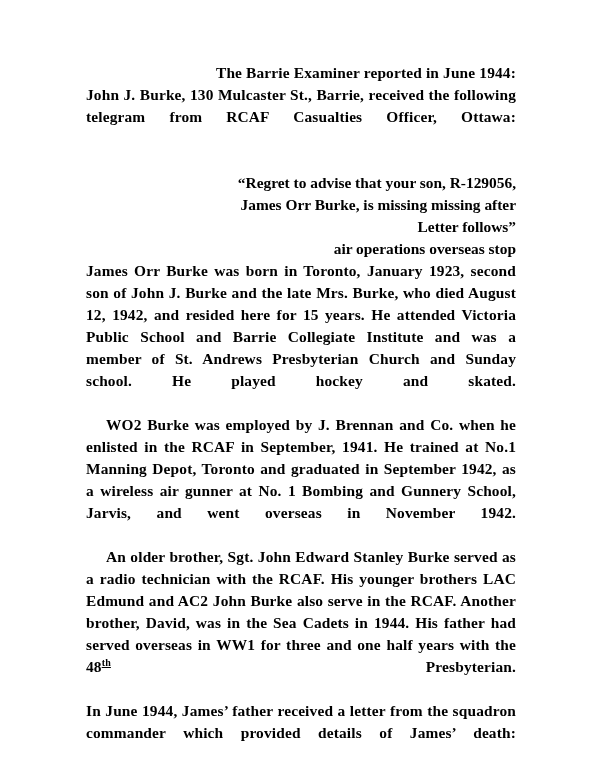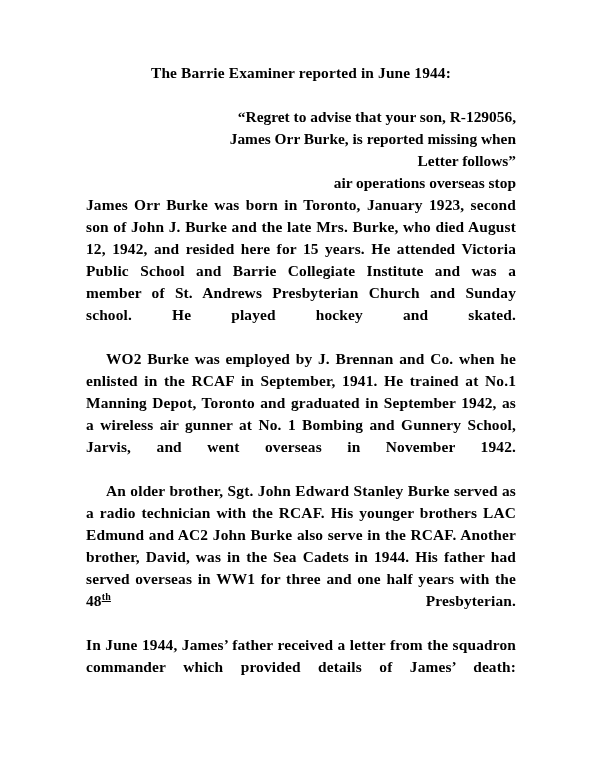--- a/index.html
+++ b/index.html
@@ -43,21 +43,21 @@
   }
 
   
   .para::after {
     content: "";
     display: inline-block;
     width: 100%;
   }
 
   .para.no-justify {
-    text-align: center;
+    text-align: right;
   }
   .para.no-justify::after {
     content: none;
   }
 
   .indent-first {
     text-indent: 20px;
   }
 
   .gap-before {
@@ -85,24 +85,25 @@
 </style>
 </head>
 <body>
 
 <div class="page">
 
   <div class="text-body">
 
     <p class="para no-justify">The Barrie Examiner reported in June 1944:</p>
 
+    <p class="para">John J. Burke, 130 Mulcaster St., Barrie, received the following telegram from RCAF Casualties Officer, Ottawa:</p>
 
     <div class="telegram">
       <div class="tline">“Regret to advise that your son, R-129056,</div>
-      <div class="tline">James Orr Burke, is reported missing when</div>
+      <div class="tline">James Orr Burke, is missing missing after</div>
       <div class="tline">Letter follows”</div>
       <div class="tline">air operations overseas stop</div>
     </div>
 
     <p class="para gap-before">James Orr Burke was born in Toronto, January 1923, second son of John J. Burke and the late Mrs. Burke, who died August 12, 1942, and resided here for 15 years. He attended Victoria Public School and Barrie Collegiate Institute and was a member of St. Andrews Presbyterian Church and Sunday school. He played hockey and skated.</p>
 
     <p class="para indent-first">WO2 Burke was employed by J. Brennan and Co. when he enlisted in the RCAF in September, 1941. He trained at No.1 Manning Depot, Toronto and graduated in September 1942, as a wireless air gunner at No. 1 Bombing and Gunnery School, Jarvis, and went overseas in November 1942.</p>
 
     <p class="para indent-first"><span>An older brother, Sgt. John Edward Stanley Burke served as a radio technician with the RCAF. His younger brothers LAC Edmund and AC2 John Burke also serve in the RCAF. Another brother, David, was in the Sea Cadets in 1944. His father had served overseas in WW1 for three and one half years with the 48</span><sup>th</sup><span> Presbyterian.</span></p>
 

